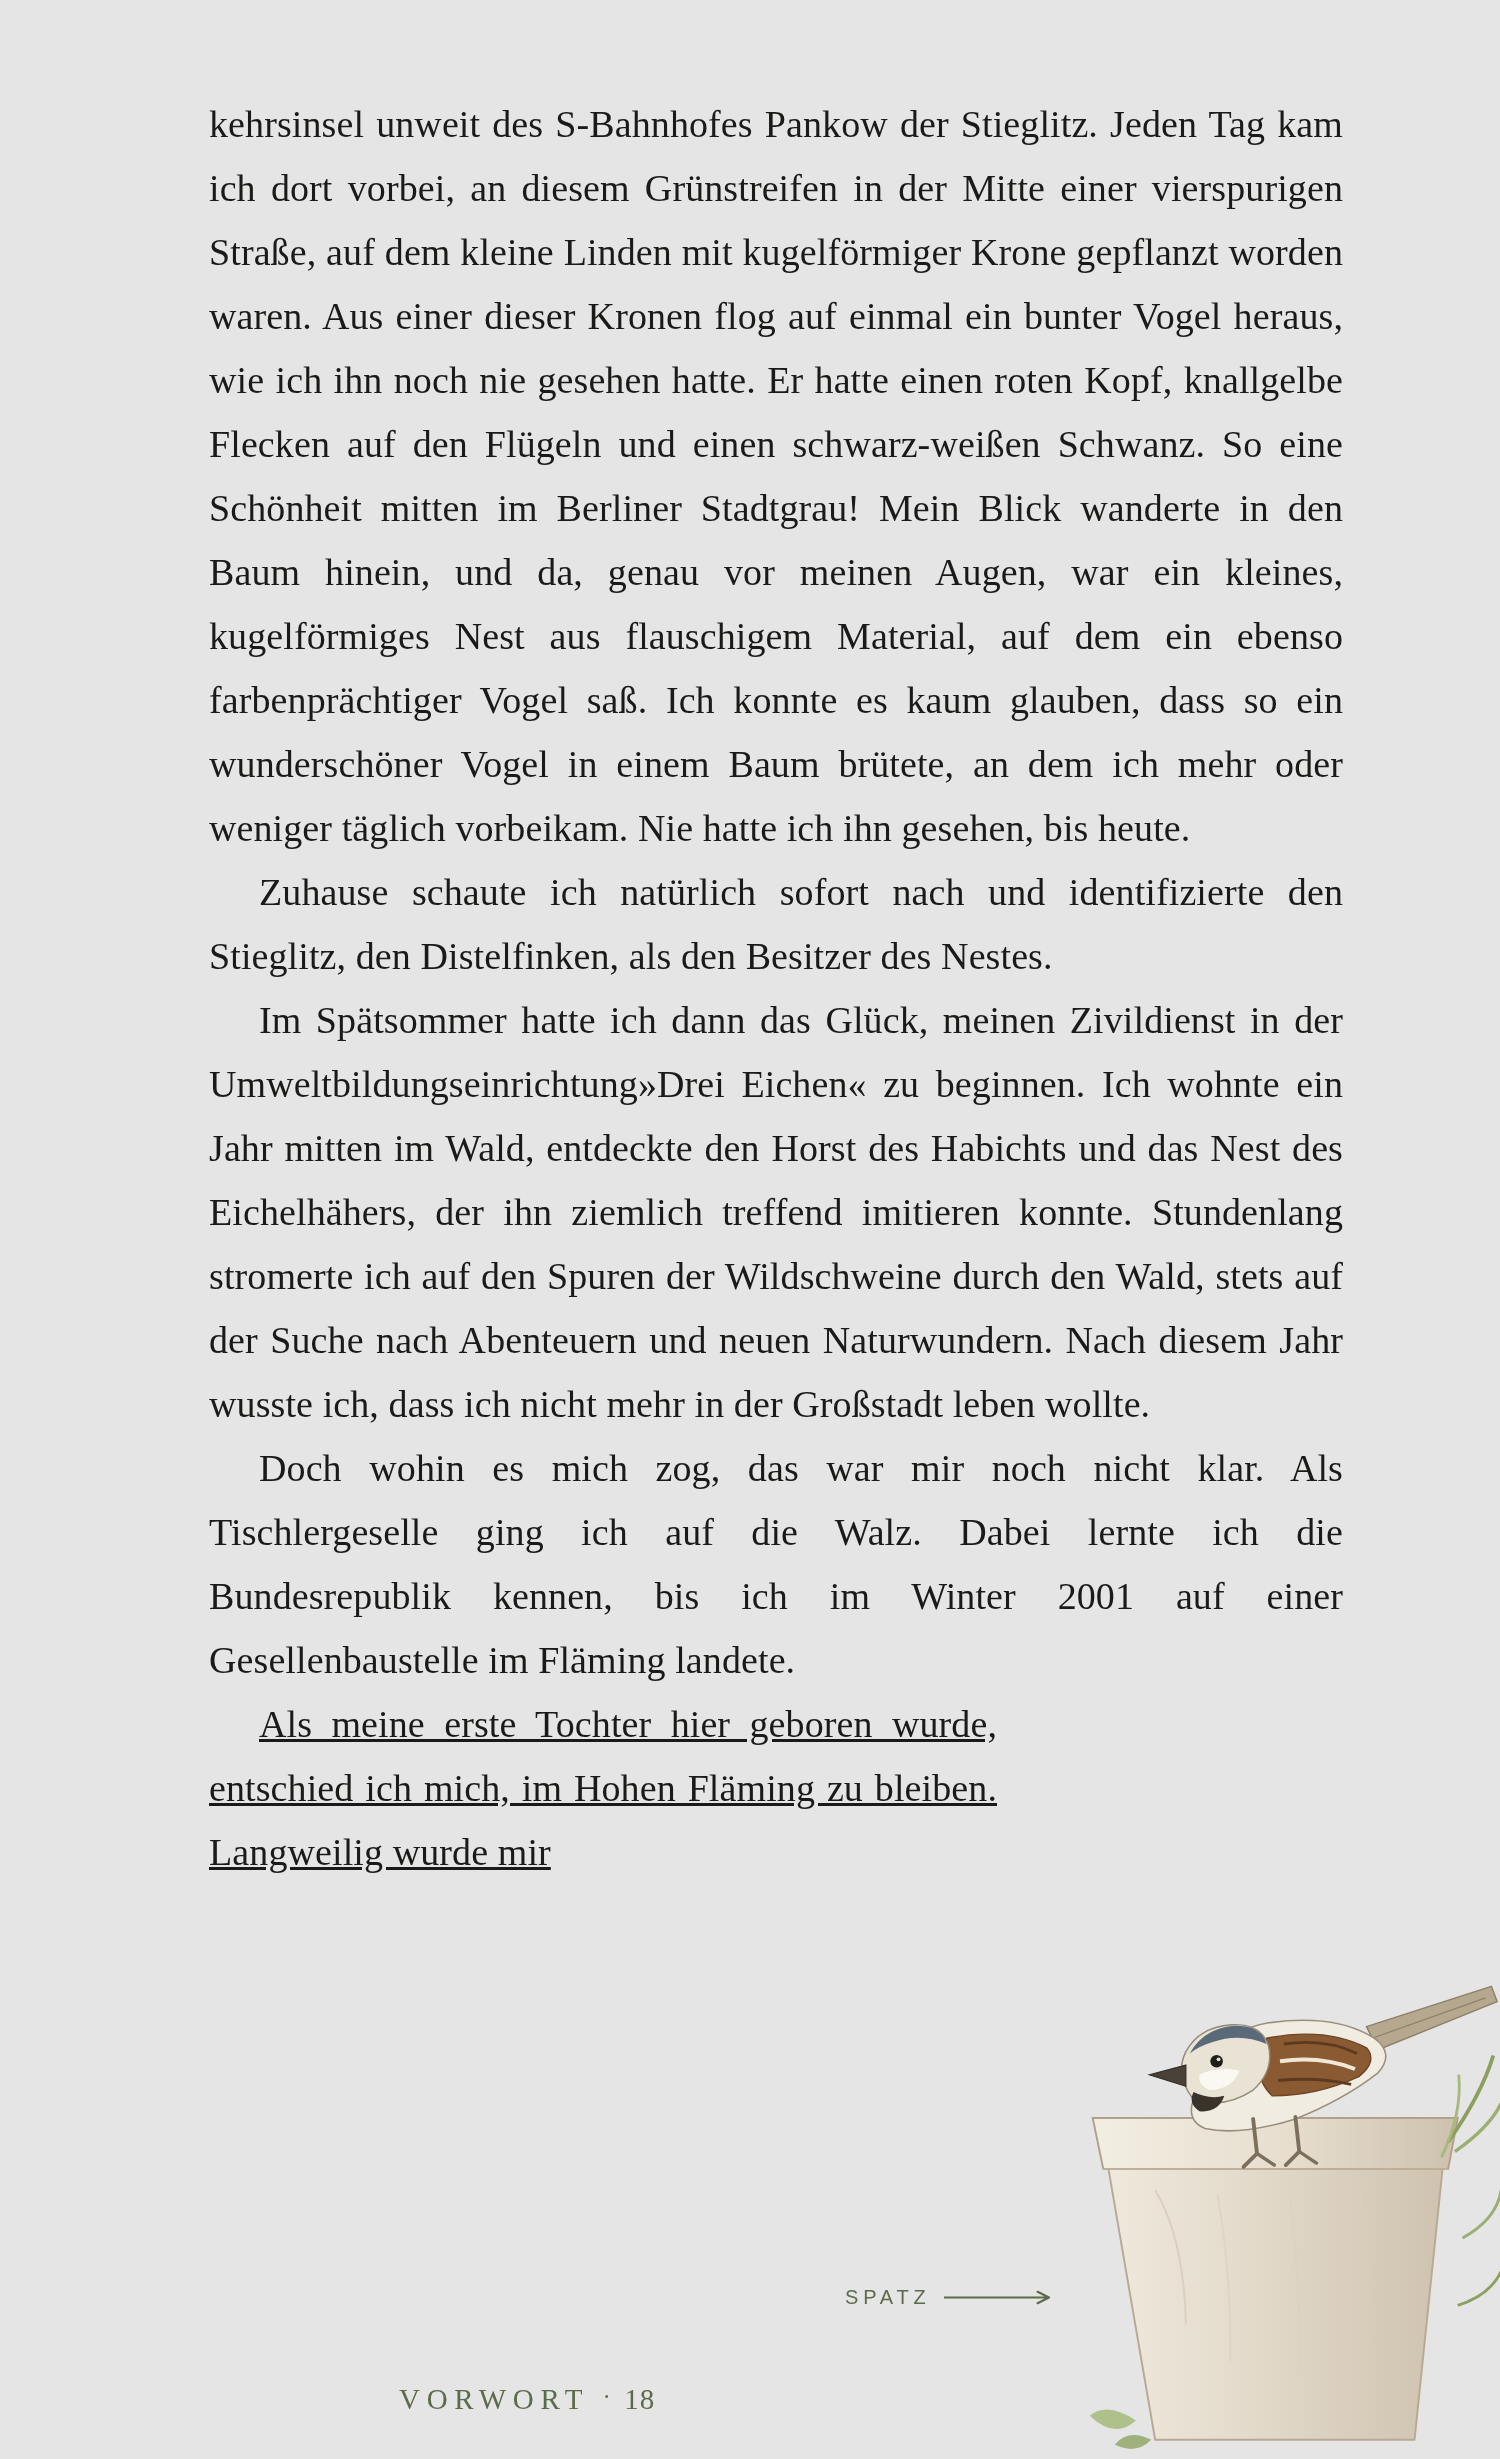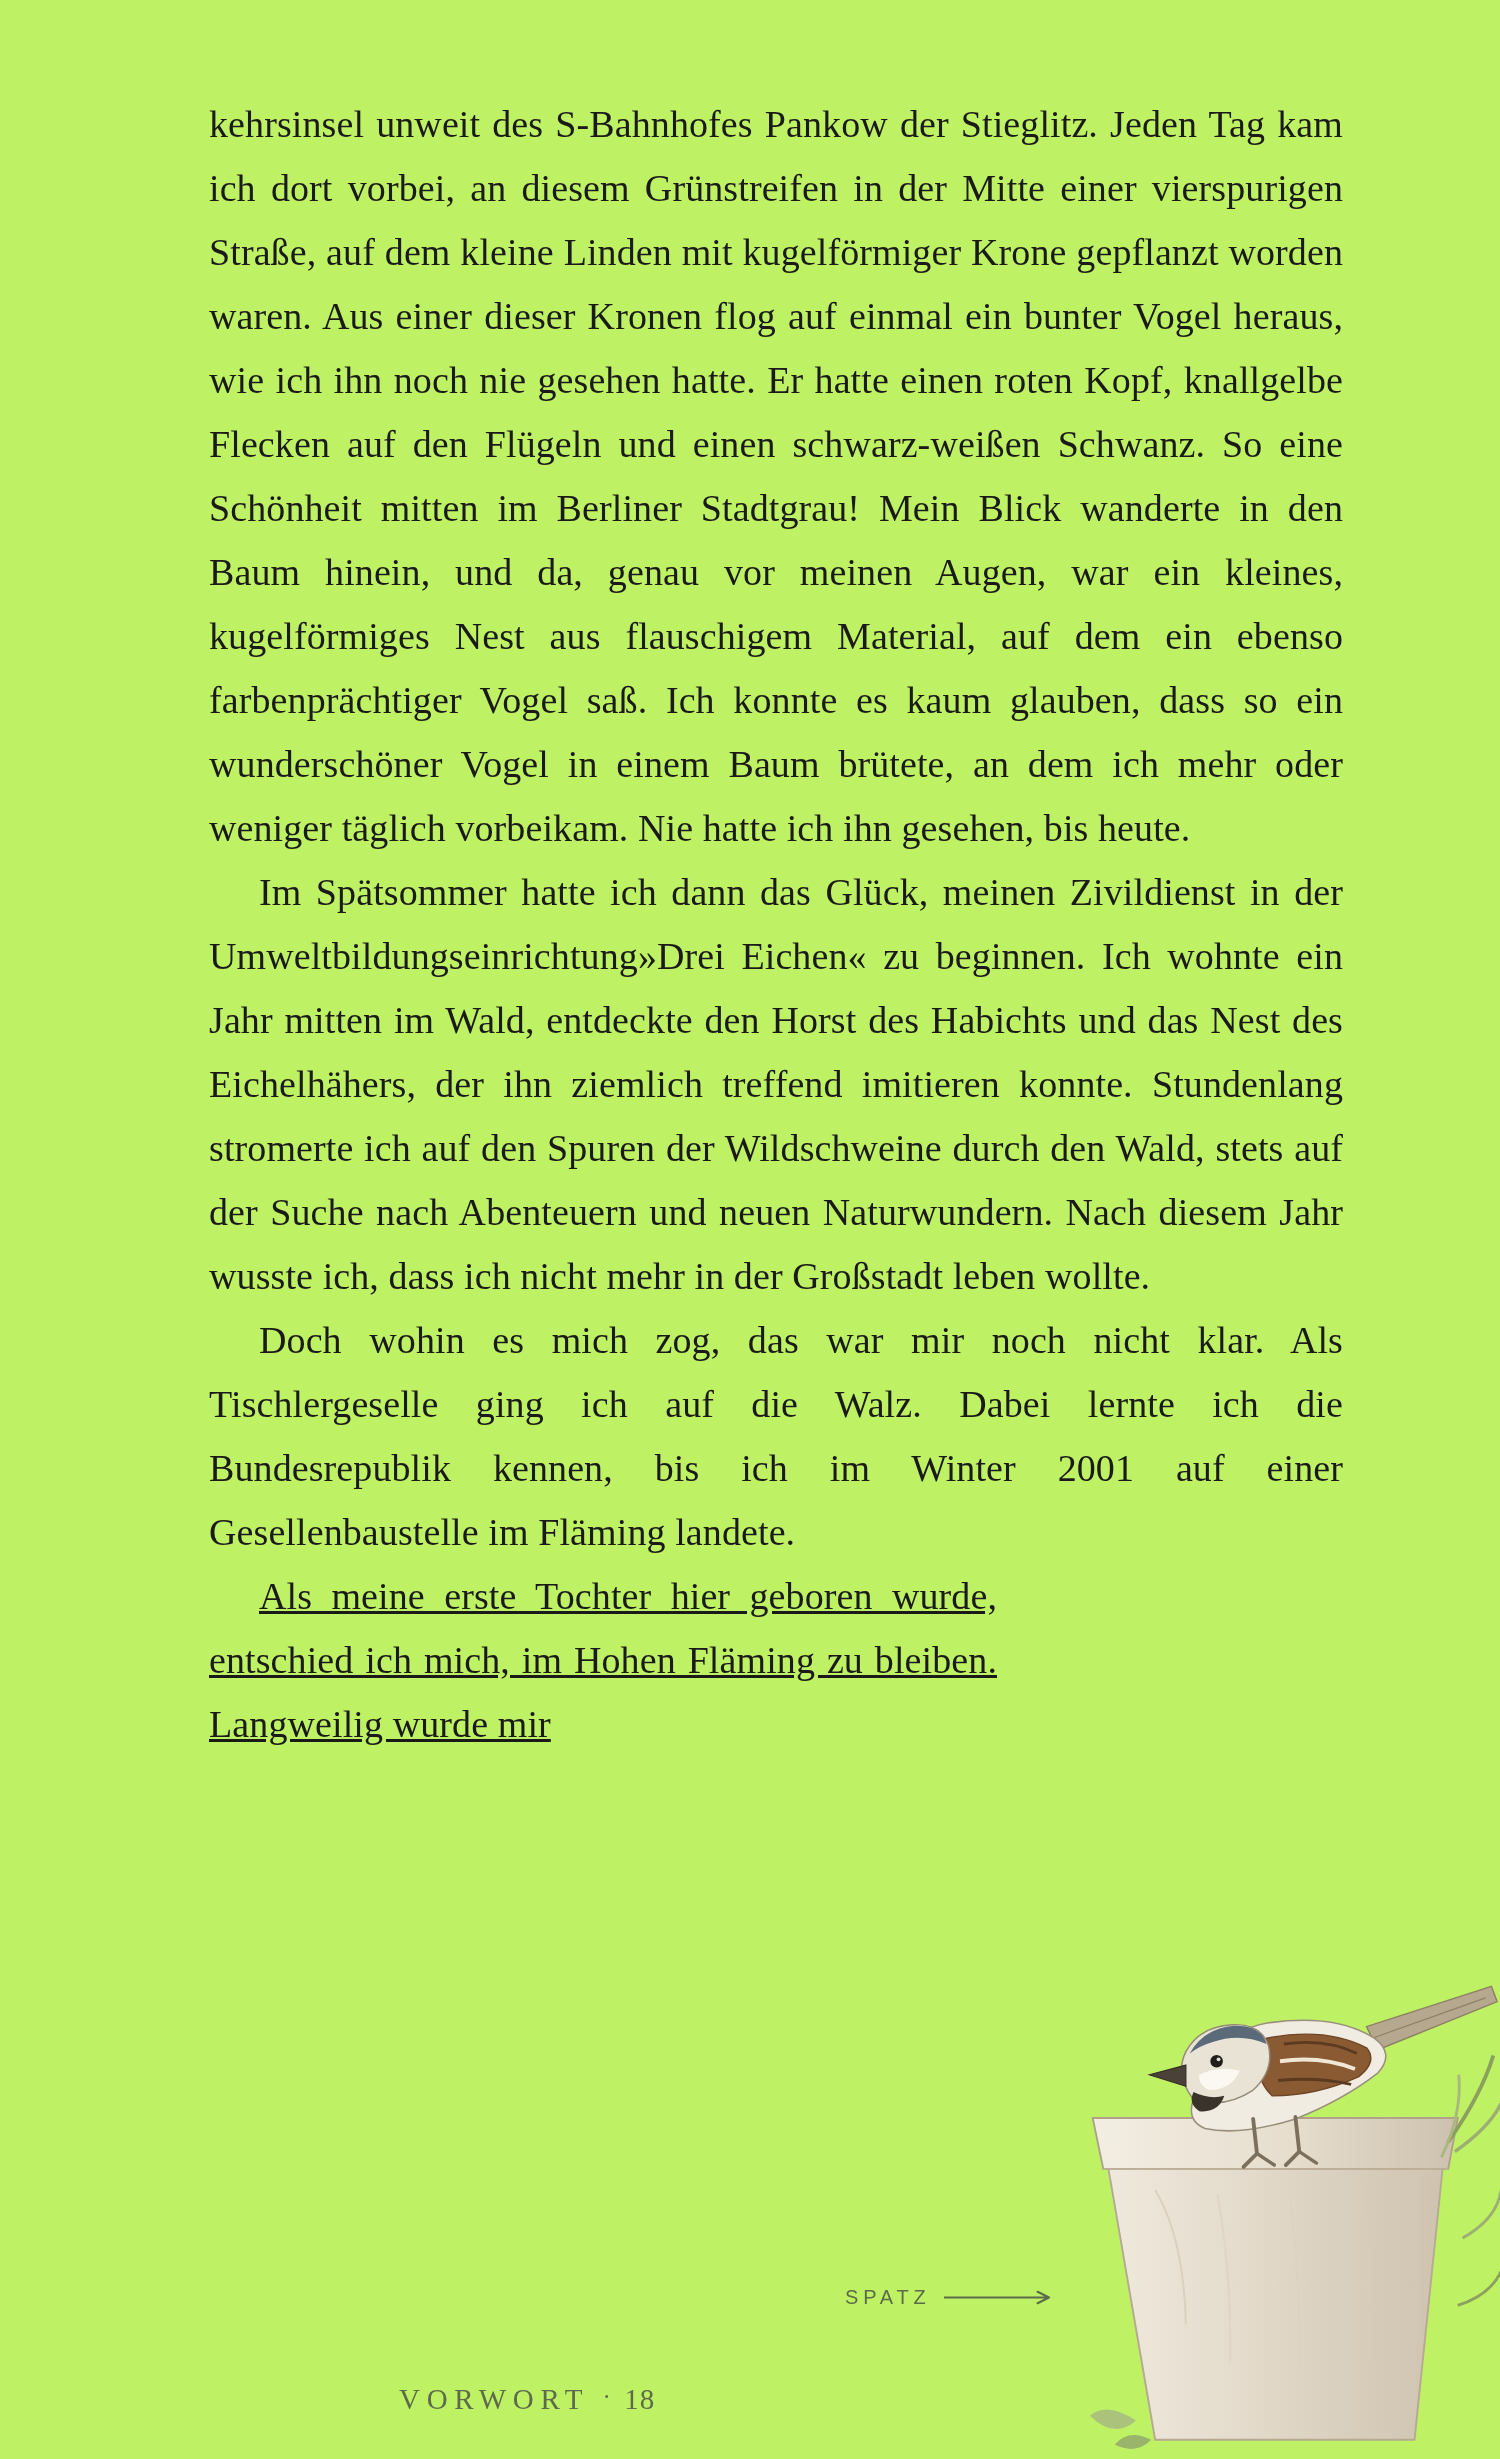--- a/index.html
+++ b/index.html
@@ -10,21 +10,21 @@
     width: 1501px;
     height: 2459px;
     background: #fdfcf4;
     font-family: "Liberation Serif", serif;
     overflow: hidden;
     position: relative;
   }
   .page {
     position: absolute;
     inset: 0;
-    background: #bef264;
+    background: #e5e5e5;
   }
   .text-column {
     position: absolute;
     left: 209px;
     top: 92px;
     width: 1134px;
   }
   p.para {
     margin: 0;
     font-family: "Liberation Serif", serif;
@@ -100,20 +100,21 @@
     letter-spacing: 1px;
   }
 </style>
 </head>
 <body>
 
 <div class="page">
 
   <div class="text-column">
     <p class="para">kehrsinsel unweit des S-Bahnhofes Pankow der Stieglitz. Jeden Tag kam ich dort vorbei, an diesem Grünstreifen in der Mitte einer vierspurigen Straße, auf dem kleine Linden mit kugelförmiger Krone gepflanzt worden waren. Aus einer dieser Kronen flog auf einmal ein bunter Vogel heraus, wie ich ihn noch nie gesehen hatte. Er hatte einen roten Kopf, knallgelbe Flecken auf den Flügeln und einen schwarz-weißen Schwanz. So eine Schönheit mitten im Berliner Stadtgrau! Mein Blick wanderte in den Baum hinein, und da, genau vor meinen Augen, war ein kleines, kugelförmiges Nest aus flauschigem Material, auf dem ein ebenso farbenprächtiger Vogel saß. Ich konnte es kaum glauben, dass so ein wunderschöner Vogel in einem Baum brütete, an dem ich mehr oder weniger täglich vorbeikam. Nie hatte ich ihn gesehen, bis heute.</p>
+    <p class="para indent">Zuhause schaute ich natürlich sofort nach und identifizierte den Stieglitz, den Distelfinken, als den Besitzer des Nestes.</p>
     <p class="para indent">Im Spätsommer hatte ich dann das Glück, meinen Zivildienst in der Umweltbildungseinrichtung»Drei Eichen« zu beginnen. Ich wohnte ein Jahr mitten im Wald, entdeckte den Horst des Habichts und das Nest des Eichelhähers, der ihn ziemlich treffend imitieren konnte. Stundenlang stromerte ich auf den Spuren der Wildschweine durch den Wald, stets auf der Suche nach Abenteuern und neuen Naturwundern. Nach diesem Jahr wusste ich, dass ich nicht mehr in der Großstadt leben wollte.</p>
     <p class="para indent">Doch wohin es mich zog, das war mir noch nicht klar. Als Tischlergeselle ging ich auf die Walz. Dabei lernte ich die Bundesrepublik kennen, bis ich im Winter 2001 auf einer Gesellenbaustelle im Fläming landete.</p>
     <p class="para indent narrow-just">Als meine erste Tochter hier geboren wurde, entschied ich mich, im Hohen Fläming zu bleiben. Langweilig wurde mir</p>
   </div>
 
   <div class="illustration">
     <svg viewBox="0 0 560 560" width="538" height="538" xmlns="http://www.w3.org/2000/svg">
       <defs>
         <linearGradient id="potGrad" x1="0" y1="0" x2="1" y2="0">
           <stop offset="0%" stop-color="#efe9dd"></stop>

